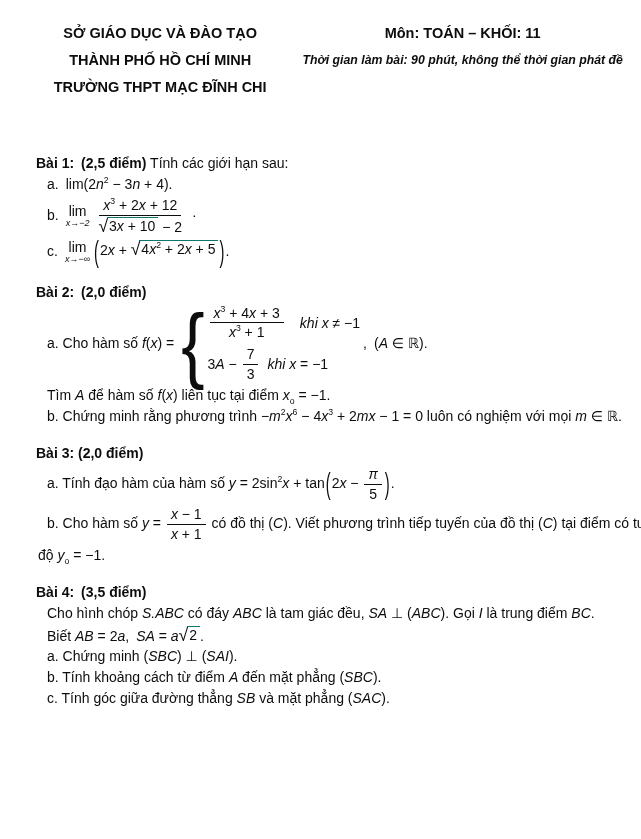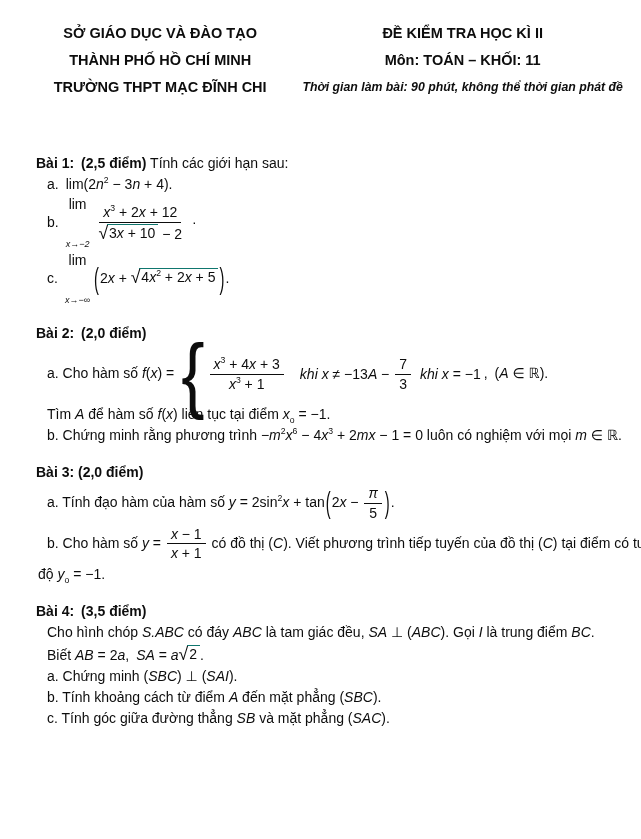--- a/index.html
+++ b/index.html
@@ -26,47 +26,46 @@
   .mv{font-style:italic;}
   .mr{font-style:normal;}
   sup.msup{font-size:0.62em;line-height:0;}
   sub.msub{font-size:0.62em;line-height:0;}
   .mfrac{display:inline-flex;flex-direction:column;align-items:center;vertical-align:middle;margin:0 2px;justify-content:flex-end;}
   .mnum{display:block;padding:0 4px 1px 4px;border-bottom:1px solid #0d0d0d;line-height:1.2;text-align:center;}
   .mden{display:block;padding:1px 4px 0 4px;line-height:1.2;text-align:center;}
   .msqrt{display:inline-flex;align-items:flex-start;}
   .mrad{font-size:1.25em;line-height:1.05;margin-right:-1px;}
   .mradicand{border-top:1px solid #0f766e;padding:0 3px 0 2px;line-height:1.25;}
-  .mlim{display:inline-flex;flex-direction:column;align-items:center;vertical-align:middle;margin:0 3px 0 0;line-height:1;gap:28px;}
+  .mlim{display:inline-flex;flex-direction:column;align-items:center;vertical-align:middle;margin:0 3px 0 0;line-height:1;}
   .mlimword{font-style:normal;}
   .mlimsub{font-size:9px;font-style:italic;margin-top:1px;}
   .mbigp{display:inline-block;transform:scaleY(2.05);vertical-align:middle;padding:0 1px;font-size:1.05em;font-weight:300;}
   .mpinner{display:inline;}
   .mcases{display:inline-flex;align-items:center;vertical-align:middle;margin:0 3px;}
   .mbrace{font-size:5em;line-height:0.8;transform:scaleY(1.2);display:inline-block;margin-right:3px;font-weight:300;}
-  .mcasescol{display:inline-flex;flex-direction:row;row-gap:5px;}
+  .mcasescol{display:inline-flex;flex-direction:column;row-gap:5px;}
   .mcaserow{display:inline-flex;align-items:center;white-space:pre;}
   
   .footer{text-align:center;margin-top:20px;white-space:pre;}
   .footer .rule{letter-spacing:0;}
   .footer .het{font-weight:bold;margin:0 6px;color:#14143c;}
 </style>
 </head>
 <body>
 
 <div class="page">
 
   <div class="header">
     <div class="header-left">
       <div class="hline">SỞ GIÁO DỤC VÀ ĐÀO TẠO</div>
       <div class="hline">THÀNH PHỐ HỒ CHÍ MINH</div>
       <div class="hline">TRƯỜNG THPT MẠC ĐĨNH CHI</div>
     </div>
     <div class="header-right">
-      <div class="hline">ĐỀ KIỂM TRA HỌC KÌ II</div>
       <div class="hline">Môn: TOÁN – KHỐI: 11</div>
       <div class="hline duration">Thời gian làm bài: 90 phút, không thể thời gian phát đề</div>
     </div>
   </div>
 
   <div class="body">
 
     <div class="line heading"><span class="bold">Bài 1: (2,5 điểm)</span><span> Tính các giới hạn sau:</span></div>
     <div class="line item mrow"><span class="mr">a. lim(2</span><span class="mv">n</span><sup class="msup">2</sup><span class="mr"> − 3</span><span class="mv">n</span><span class="mr"> + 4).</span></div>
     <div class="line item mrow"><span class="mr">b. </span><span class="mlim"><span class="mlimword">lim</span><span class="mlimsub">x→−2</span></span><span class="mfrac"><span class="mnum"><span class="mv">x</span><sup class="msup">3</sup><span class="mr"> + 2</span><span class="mv">x</span><span class="mr"> + 12</span></span><span class="mden"><span class="msqrt"><span class="mrad">√</span><span class="mradicand"><span class="mr">3</span><span class="mv">x</span><span class="mr"> + 10</span></span></span><span class="mr"> − 2</span></span></span><span class="mr"> ·</span></div>

